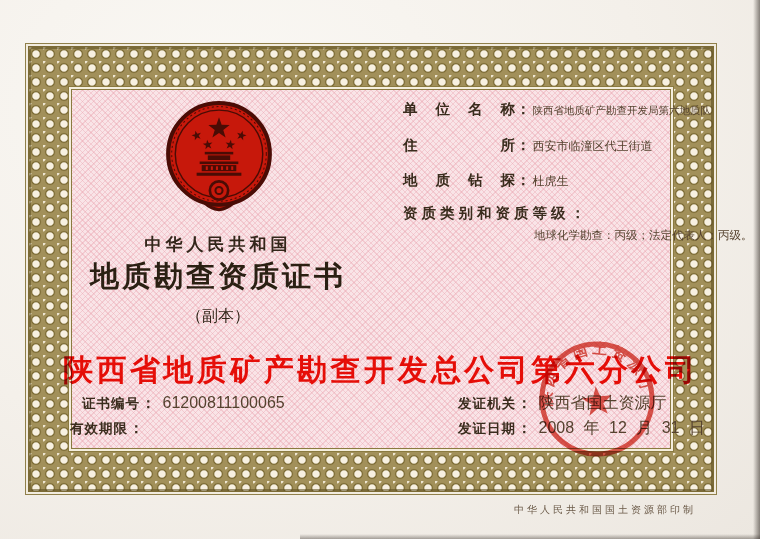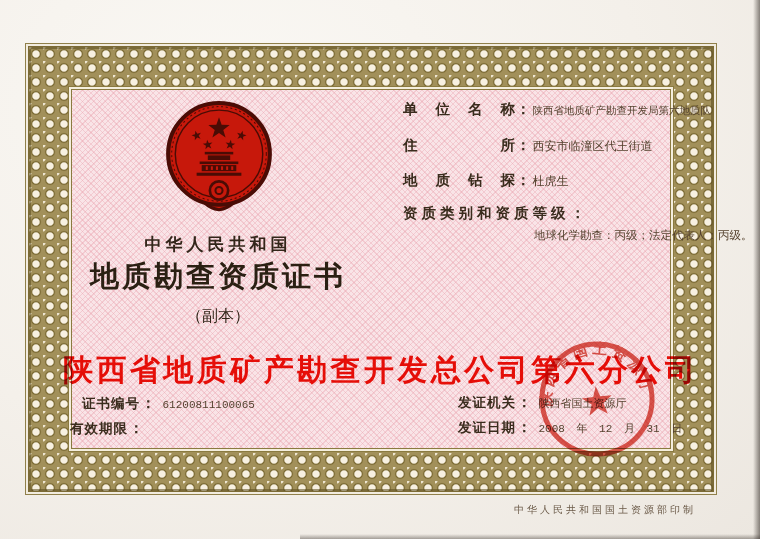--- a/index.html
+++ b/index.html
@@ -38,21 +38,21 @@
   .fcolon{font-family:"Liberation Serif","DejaVu Serif",serif;font-weight:bold;font-size:14.5px;color:#3a2c1d;margin:0 2px 0 1px;}
   .fvalue{font-family:"Liberation Serif","DejaVu Serif",serif;font-size:12px;color:#55422f;}
   .fvalue.small{font-size:10.5px;}
   .qlabel{font-family:"Liberation Serif","DejaVu Serif",serif;font-weight:bold;font-size:14.5px;
     letter-spacing:4px;color:#3a2c1d;}
   .qvalue{position:absolute;left:534px;top:228px;z-index:3;white-space:nowrap;
     font-family:"Liberation Serif","DejaVu Serif",serif;font-size:11.5px;color:#55422f;}
   .brow{position:absolute;display:flex;align-items:baseline;white-space:nowrap;z-index:3;}
   .blabel{font-family:"Liberation Serif","DejaVu Serif",serif;font-weight:bold;font-size:13.5px;
     letter-spacing:1px;color:#3a2c1d;}
-  .bvalue{font-family:Liberation Mono, monospace;font-size:11px;color:#55422f;margin-left:5px;}
+  .bvalue{font-family:Liberation Sans, sans-serif;font-size:16px;color:#55422f;margin-left:5px;}
   .bvalue.gap{word-spacing:5px;}
   .print-credit{position:absolute;left:500px;top:503px;width:210px;text-align:center;z-index:2;
     font-family:"Liberation Serif","DejaVu Serif",serif;font-size:10px;letter-spacing:3px;color:#6b5a48;}
   .overlay-line{position:absolute;z-index:6;white-space:nowrap;
     font-family:"Liberation Serif","DejaVu Serif",serif;font-weight:bold;font-size:30px;
     color:#ee1009;text-align:justify;text-align-last:justify;mix-blend-mode:multiply;}
   .overlay-1{left:63px;top:350px;width:632px;}
   .overlay-2{left:80px;top:381px;width:624px;}
   .seal{position:absolute;left:536px;top:338px;width:122px;height:122px;z-index:5;
     mix-blend-mode:multiply;transform:rotate(-6deg);}

